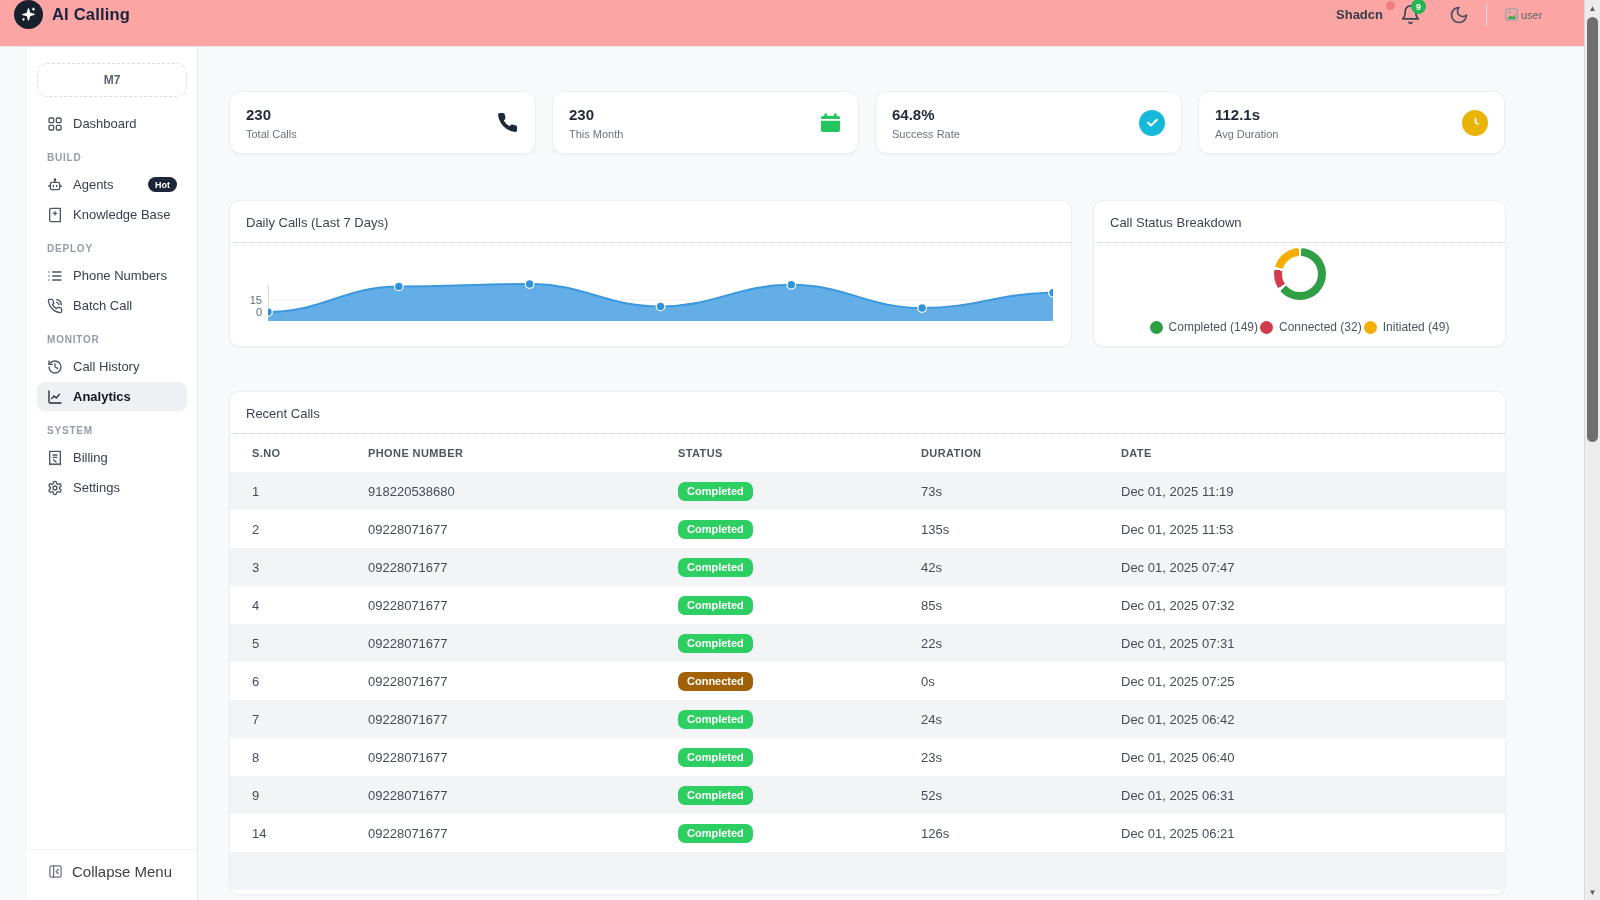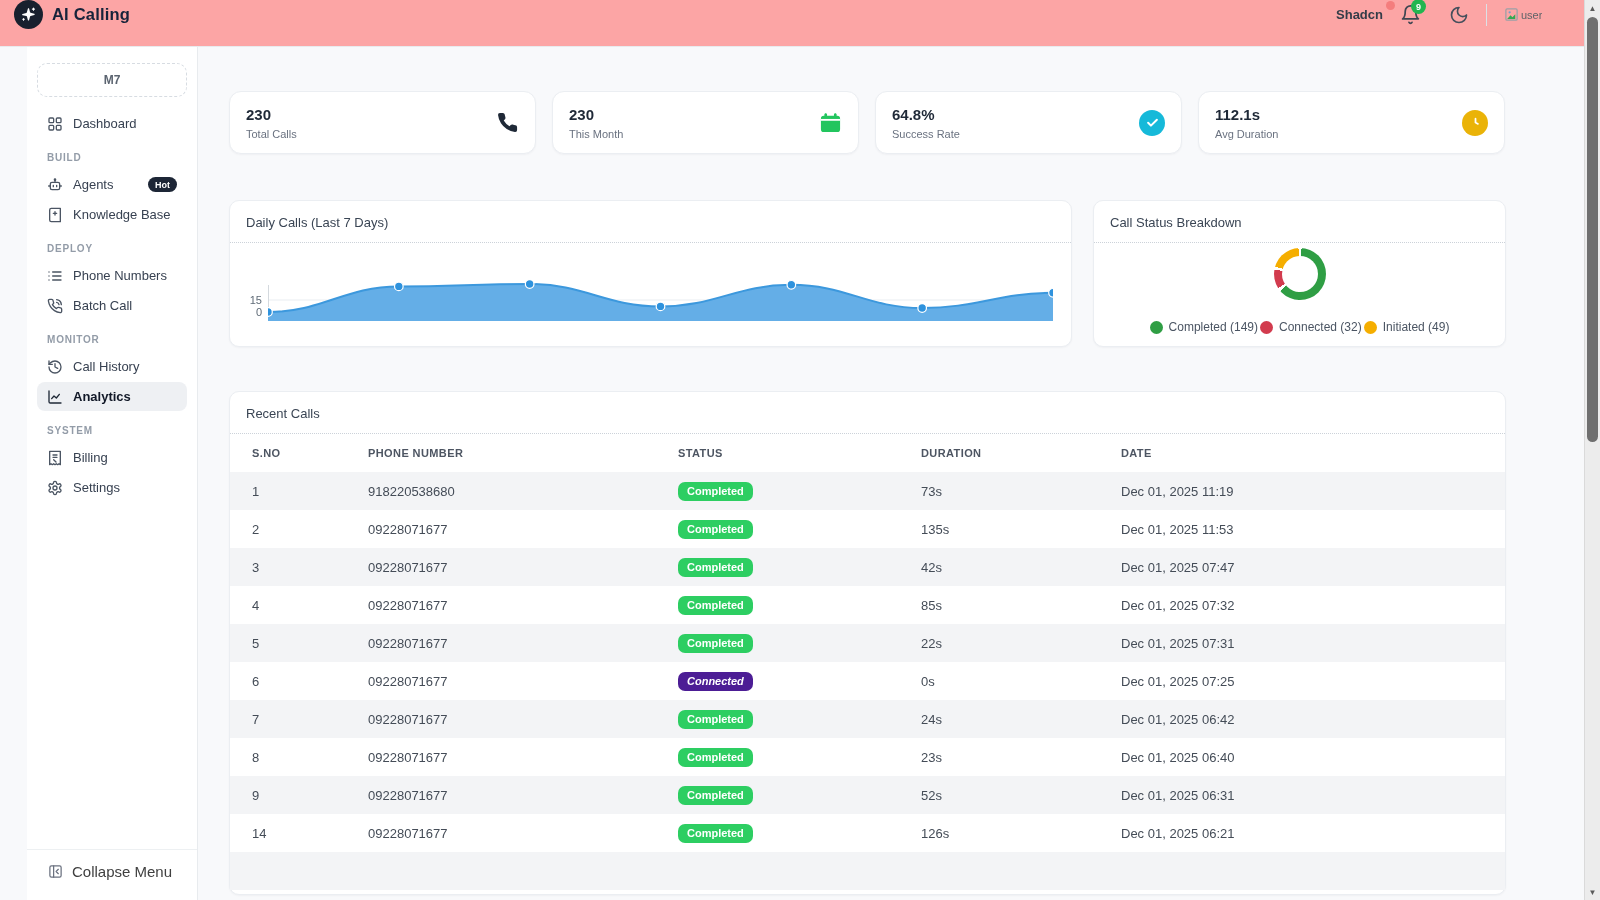--- a/index.html
+++ b/index.html
@@ -408,21 +408,21 @@
         <div class="tbl-grid tbl-row odd">
           <div>5</div>
           <div>09228071677</div>
           <div><span class="status-badge" style="background: rgb(45, 206, 98);">Completed</span></div>
           <div>22s</div>
           <div>Dec 01, 2025 07:31</div>
         </div>
         <div class="tbl-grid tbl-row">
           <div>6</div>
           <div>09228071677</div>
-          <div><span class="status-badge" style="background: #4c1d95; font-style: italic;">Connected</span></div>
+          <div><span class="status-badge" style="background: #a16207;">Connected</span></div>
           <div>0s</div>
           <div>Dec 01, 2025 07:25</div>
         </div>
         <div class="tbl-grid tbl-row odd">
           <div>7</div>
           <div>09228071677</div>
           <div><span class="status-badge" style="background: rgb(45, 206, 98);">Completed</span></div>
           <div>24s</div>
           <div>Dec 01, 2025 06:42</div>
         </div>

